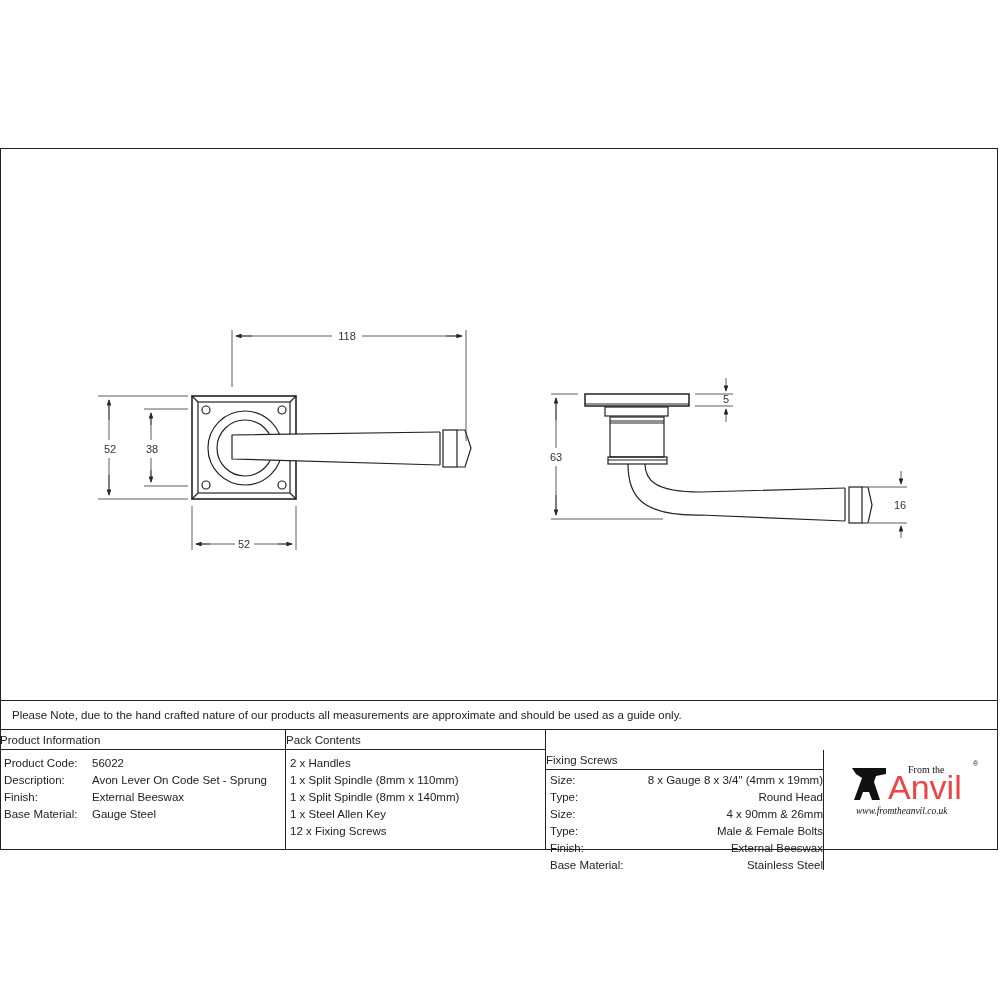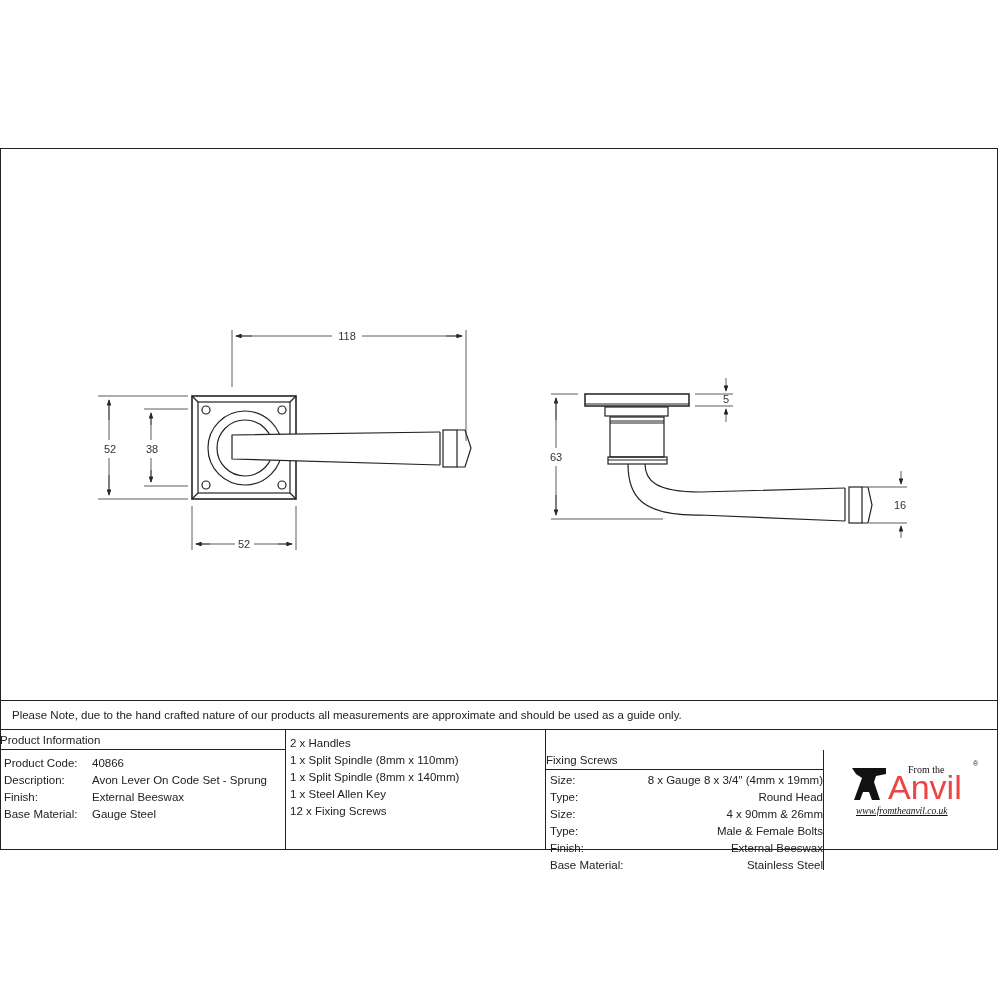--- a/index.html
+++ b/index.html
@@ -19,21 +19,21 @@
     .c1 { left: 0; width: 286px; border-right: 1.5px solid #222; }
     .c2 { left: 286px; width: 260px; border-right: 1.5px solid #222; }
     .c3 { left: 546px; width: 278px; border-right: 1.5px solid #222; margin-top: 20px; }
     .c3 .body { padding-top: 2px; }
     .c3 .row { height: 17px; justify-content: space-between; }
     .c3 .lbl { width: 88px; }
     .c4 { left: 824px; width: 174px; }
     .logo { position: absolute; left: 852px; top: 758px; width: 130px; height: 70px; }
     .logo-from { position: absolute; left: 25px; top: 6px; font-family: "Liberation Serif", serif; font-size: 10px; color: #111; }
     .logo-anvil { position: absolute; left: 22px; top: 4px; font-family: Liberation Sans, sans-serif; font-size: 36px; color: #ef4444; letter-spacing: 0px; }
-    .logo-url { position: absolute; left: 4px; top: 48px; font-family: "Liberation Serif", serif; font-style: italic; font-size: 9.5px; color: #111; text-decoration: underline; }
+    .logo-url { position: absolute; left: 4px; top: 48px; font-family: "Liberation Serif", serif; font-style: italic; font-size: 9.5px; color: #111; }
     .dim { font-size: 11px; fill: #333; font-family: "Liberation Sans", sans-serif; }
   </style>
 </head>
 <body>
 
 <div class="sheet"></div>
 
 <svg class="drawing" viewBox="0 0 1000 1000" xmlns="http://www.w3.org/2000/svg">
   <defs>
     <marker id="arr" markerWidth="8" markerHeight="6" refX="7" refY="3" orient="auto">
@@ -139,38 +139,39 @@
   <text class="dim" x="900" y="509" text-anchor="middle">16</text>
 </svg>
 
 <div class="note">Please Note, due to the hand crafted nature of our products all measurements are approximate and should be used as a guide only.</div>
 
 <div class="col c1">
   <div class="hdr">Product Information</div>
   <div class="body">
     <div class="row">
         <span class="lbl">Product Code:</span>
-        <span>40866</span>
+        <span>56022</span>
       </div>
     <div class="row">
         <span class="lbl">Description:</span>
         <span>Avon Lever On Code Set - Sprung</span>
       </div>
     <div class="row">
         <span class="lbl">Finish:</span>
         <span>External Beeswax</span>
       </div>
     <div class="row">
         <span class="lbl">Base Material:</span>
         <span>Gauge Steel</span>
       </div>
   </div>
 </div>
 
 <div class="col c2">
+  <div class="hdr">Pack Contents</div>
   <div class="body">
     <div class="row">2 x Handles</div>
     <div class="row">1 x Split Spindle (8mm x 110mm)</div>
     <div class="row">1 x Split Spindle (8mm x 140mm)</div>
     <div class="row">1 x Steel Allen Key</div>
     <div class="row">12 x Fixing Screws</div>
   </div>
 </div>
 
 <div class="col c3">

